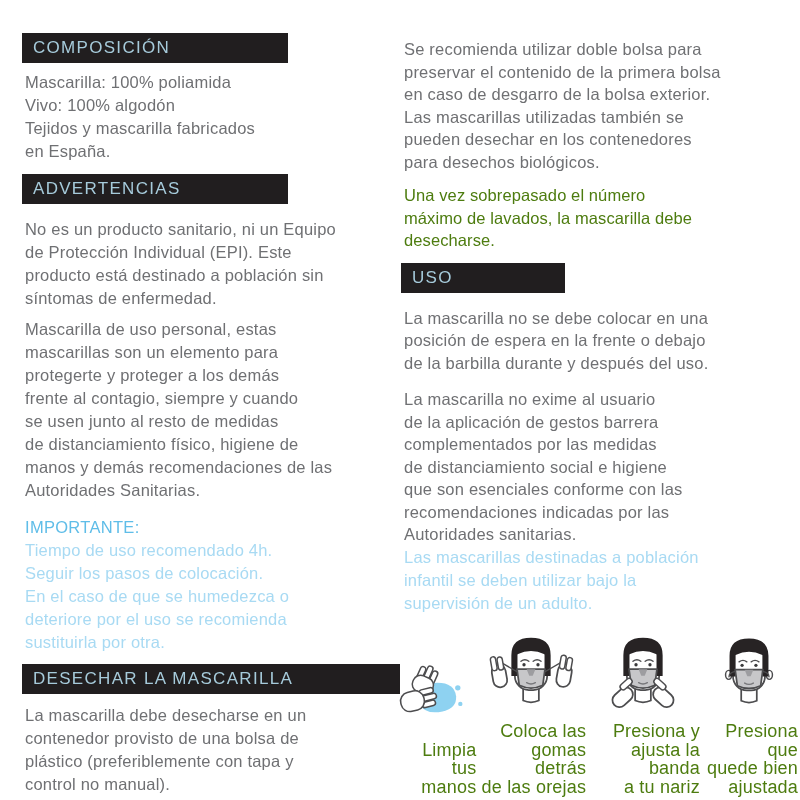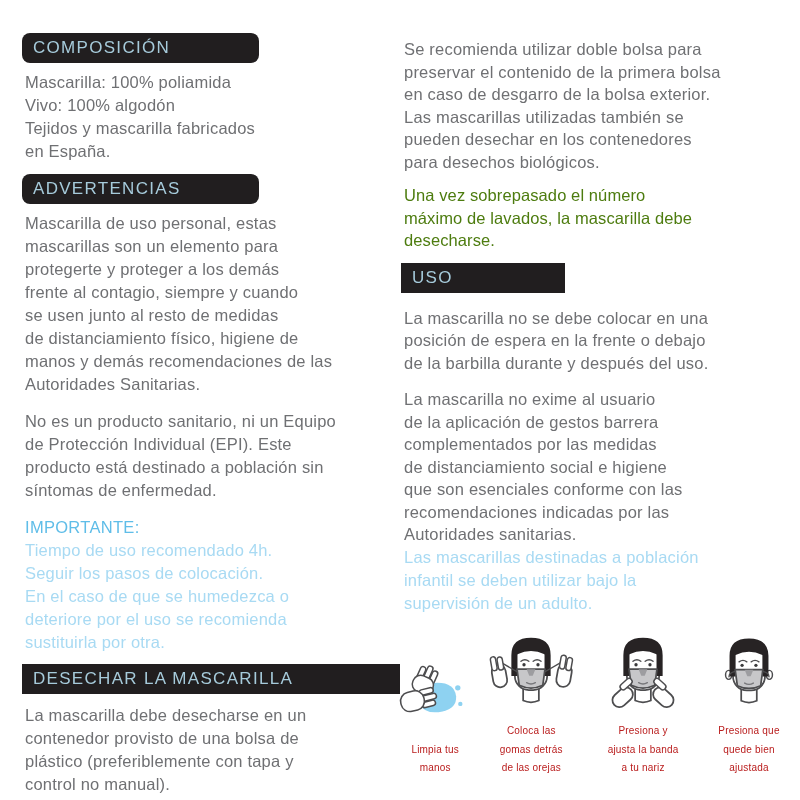--- a/index.html
+++ b/index.html
@@ -8,21 +8,21 @@
     overflow:hidden; font-family:"Liberation Sans", sans-serif;
   }
   .col { position:absolute; }
   .col-left  { left:22px;  top:33px; width:350px; }
   .col-right { left:401px; top:30px; width:392px; }
 
   .bar {
     background:#211e1f; color:#a6cbdb; font-size:17px; letter-spacing:1.3px;
     padding:5px 11px 6px; line-height:19px; box-sizing:border-box;
   }
-  .w-sm  { width:237px;border-radius:8px; }
+  .w-sm  { width:266px; }
   .w-lg  { width:378px; }
   .w-uso { width:164px; }
 
   p { margin:0; }
   .body {
     color:#6f7073; font-size:16.5px; line-height:23px; letter-spacing:0.2px;
     white-space:pre-line; margin:8px 0 0 3px;
   }
   .col-right .body { line-height:22.5px; }
   .bold { color:#4d7c0f; font-weight:normal; letter-spacing:0.1px; }
@@ -40,21 +40,21 @@
     position:absolute; left:394px; top:633px; width:404px;
     display:flex; align-items:flex-end;
   }
   .step { display:flex; flex-direction:column; align-items:center; }
   .step:nth-child(1){ width:84px; }
   .step:nth-child(2){ width:112px; }
   .step:nth-child(3){ width:116px; }
   .step:nth-child(4){ width:100px; }
   .step .icon { height:80px; display:flex; align-items:flex-end; justify-content:center; }
   .caption {
-    color:#b91c1c; font-size:10px; line-height:18.5px; text-align:center;
+    color:#4d7c0f; font-size:18px; line-height:18.5px; text-align:right;
     white-space:pre-line; margin-top:9px; letter-spacing:0.2px;
   }
   .defs-holder { position:absolute; width:0; height:0; overflow:hidden; }
 </style>
 </head>
 <body>
 
 <svg class="defs-holder" aria-hidden="true">
   <defs>
     <g id="head-base">
@@ -89,32 +89,32 @@
       <span>COMPOSICIÓN</span>
     </div>
     <p class="body">Mascarilla: 100% poliamida
 Vivo: 100% algodón
 Tejidos y mascarilla fabricados
 en España.</p>
 
     <div class="bar w-sm gap12">
       <span>ADVERTENCIAS</span>
     </div>
+    <p class="body gap14">No es un producto sanitario, ni un Equipo
+de Protección Individual (EPI). Este
+producto está destinado a población sin
+síntomas de enfermedad.</p>
     <p class="body">Mascarilla de uso personal, estas
 mascarillas son un elemento para
 protegerte y proteger a los demás
 frente al contagio, siempre y cuando
 se usen junto al resto de medidas
 de distanciamiento físico, higiene de
 manos y demás recomendaciones de las
 Autoridades Sanitarias.</p>
-    <p class="body gap14">No es un producto sanitario, ni un Equipo
-de Protección Individual (EPI). Este
-producto está destinado a población sin
-síntomas de enfermedad.</p>
     <p class="accent-label">IMPORTANTE:</p>
     <p class="accent-body">Tiempo de uso recomendado 4h.
 Seguir los pasos de colocación.
 En el caso de que se humedezca o
 deteriore por el uso se recomienda
 sustituirla por otra.</p>
 
     <div class="bar w-lg gap10">
       <span>DESECHAR LA MASCARILLA</span>
     </div>

